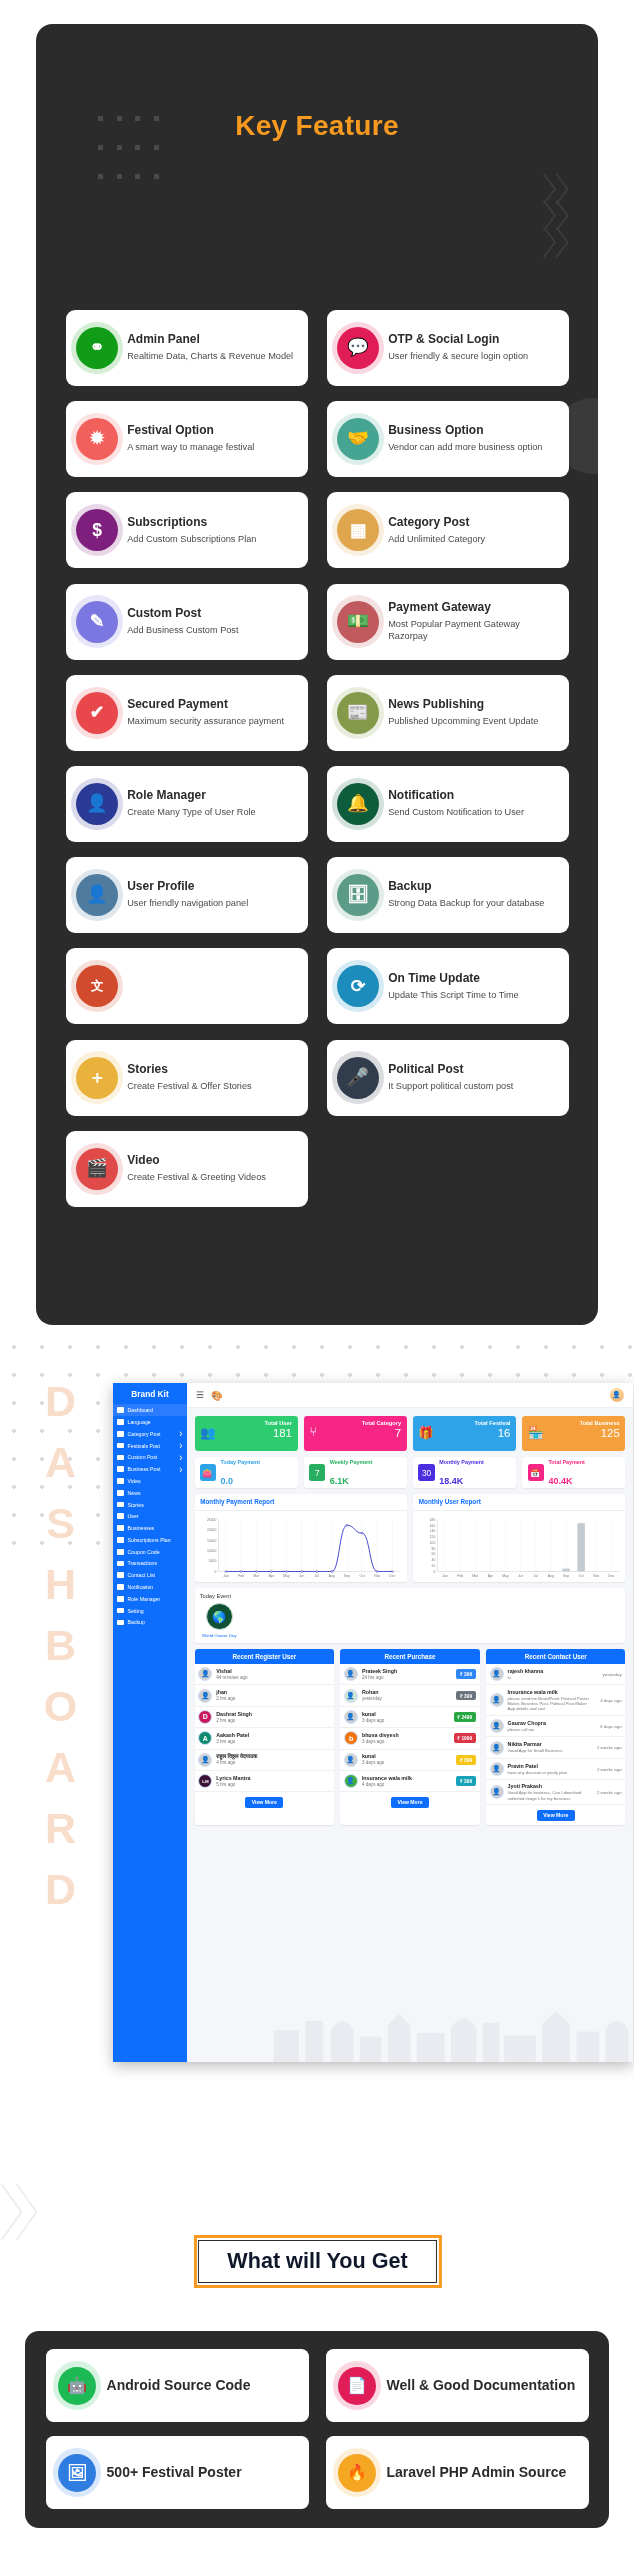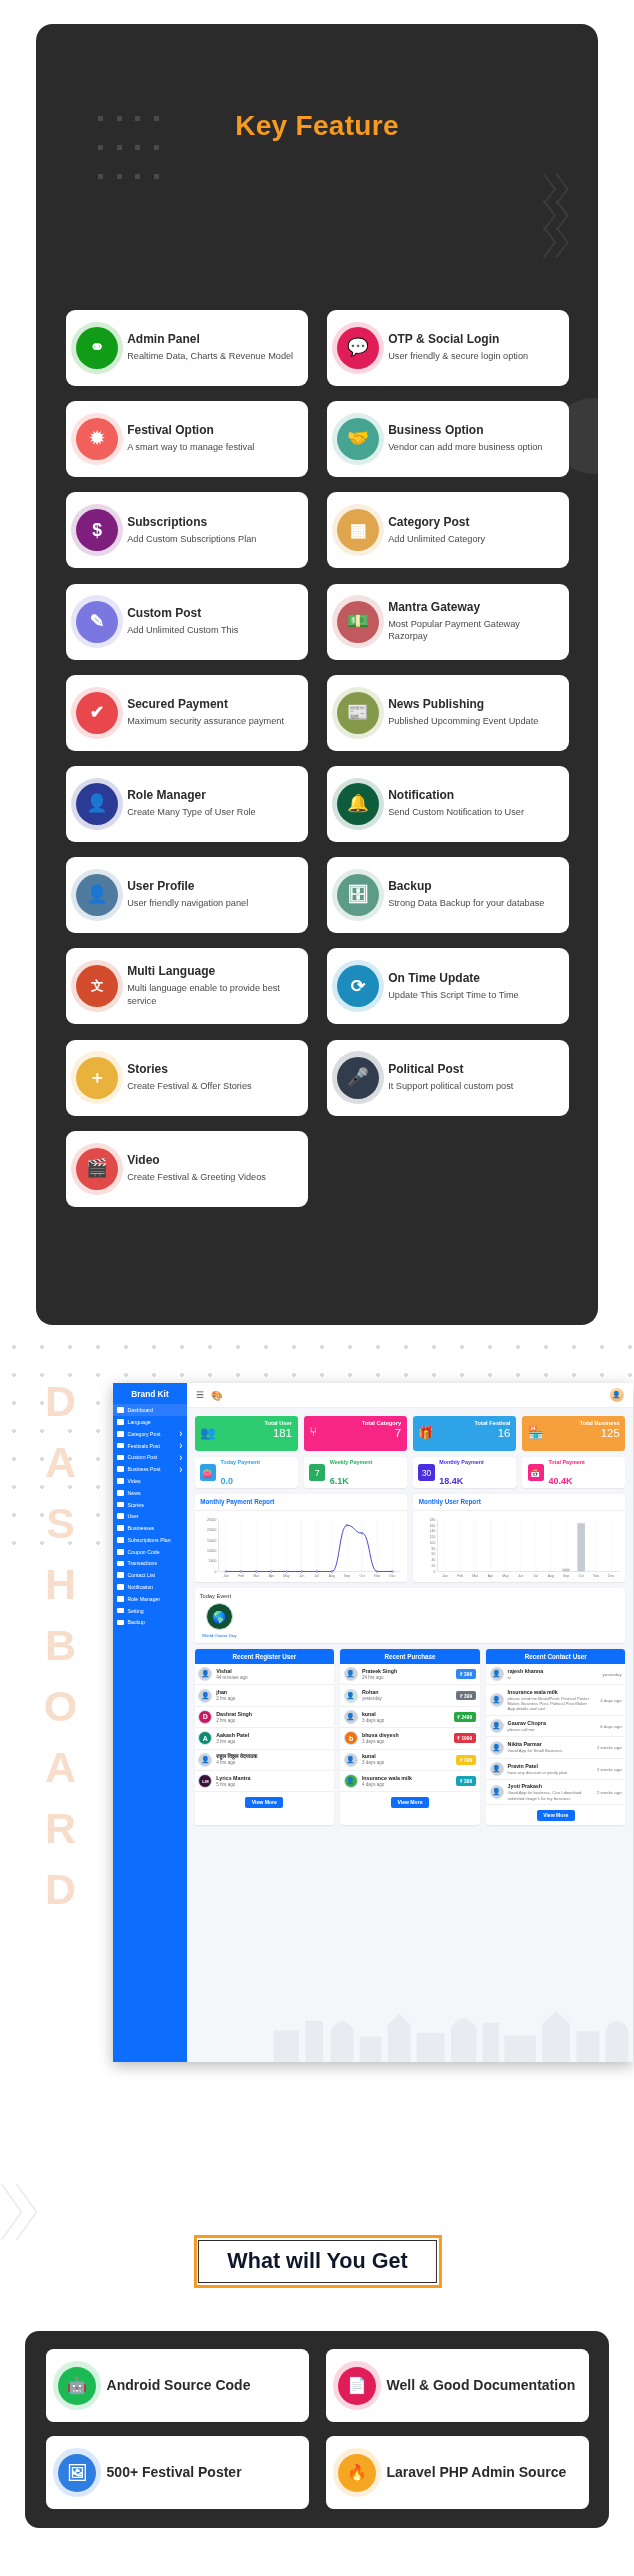--- a/index.html
+++ b/index.html
@@ -228,31 +228,31 @@
         </div>
       </div>
       <div class="fcard">
         <div class="ficon" style="flex-basis: 42px; height: 42px; width: 42px;">
           <div class="halo" style="background: rgb(123, 119, 224);"></div>
           <div class="core" style="background: rgb(123, 119, 224);"></div>
           <div class="gl" style="font-size: 17.6px;">✎</div>
         </div>
         <div class="ftext">
           <div class="ftitle">Custom Post</div>
-          <div class="fdesc">Add Unlimited Custom This</div>
+          <div class="fdesc">Add Business Custom Post</div>
         </div>
       </div>
       <div class="fcard">
         <div class="ficon" style="flex-basis: 42px; height: 42px; width: 42px;">
           <div class="halo" style="background: rgb(192, 90, 94);"></div>
           <div class="core" style="background: rgb(192, 90, 94);"></div>
           <div class="gl" style="font-size: 17.6px;">💵</div>
         </div>
         <div class="ftext">
-          <div class="ftitle">Mantra Gateway</div>
+          <div class="ftitle">Payment Gateway</div>
           <div class="fdesc">Most Popular Payment Gateway  Razorpay</div>
         </div>
       </div>
       <div class="fcard">
         <div class="ficon" style="flex-basis: 42px; height: 42px; width: 42px;">
           <div class="halo" style="background: rgb(232, 71, 76);"></div>
           <div class="core" style="background: rgb(232, 71, 76);"></div>
           <div class="gl" style="font-size: 17.6px;">✔</div>
         </div>
         <div class="ftext">
@@ -313,24 +313,20 @@
         <div class="ftext">
           <div class="ftitle">Backup</div>
           <div class="fdesc">Strong Data Backup for your database</div>
         </div>
       </div>
       <div class="fcard">
         <div class="ficon" style="flex-basis: 42px; height: 42px; width: 42px;">
           <div class="halo" style="background: rgb(210, 75, 44);"></div>
           <div class="core" style="background: rgb(210, 75, 44);"></div>
           <div class="gl" style="font-size: 12.6px;">文</div>
-        </div>
-        <div class="ftext">
-          <div class="ftitle">Multi Language</div>
-          <div class="fdesc">Multi language enable to provide best service</div>
         </div>
       </div>
       <div class="fcard">
         <div class="ficon" style="flex-basis: 42px; height: 42px; width: 42px;">
           <div class="halo" style="background: rgb(27, 140, 187);"></div>
           <div class="core" style="background: rgb(27, 140, 187);"></div>
           <div class="gl" style="font-size: 17.6px;">⟳</div>
         </div>
         <div class="ftext">
           <div class="ftitle">On Time Update</div>

